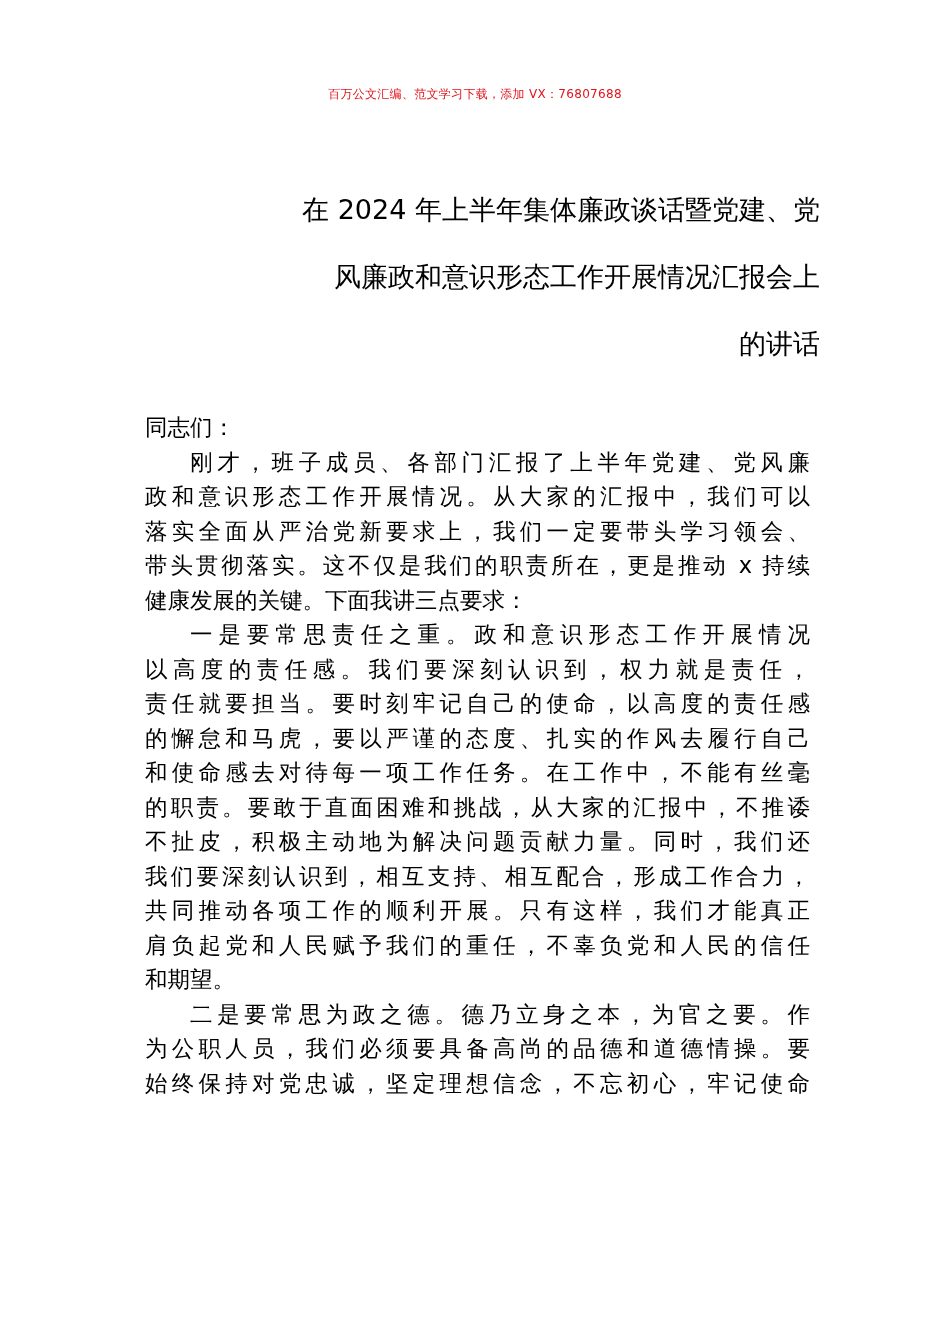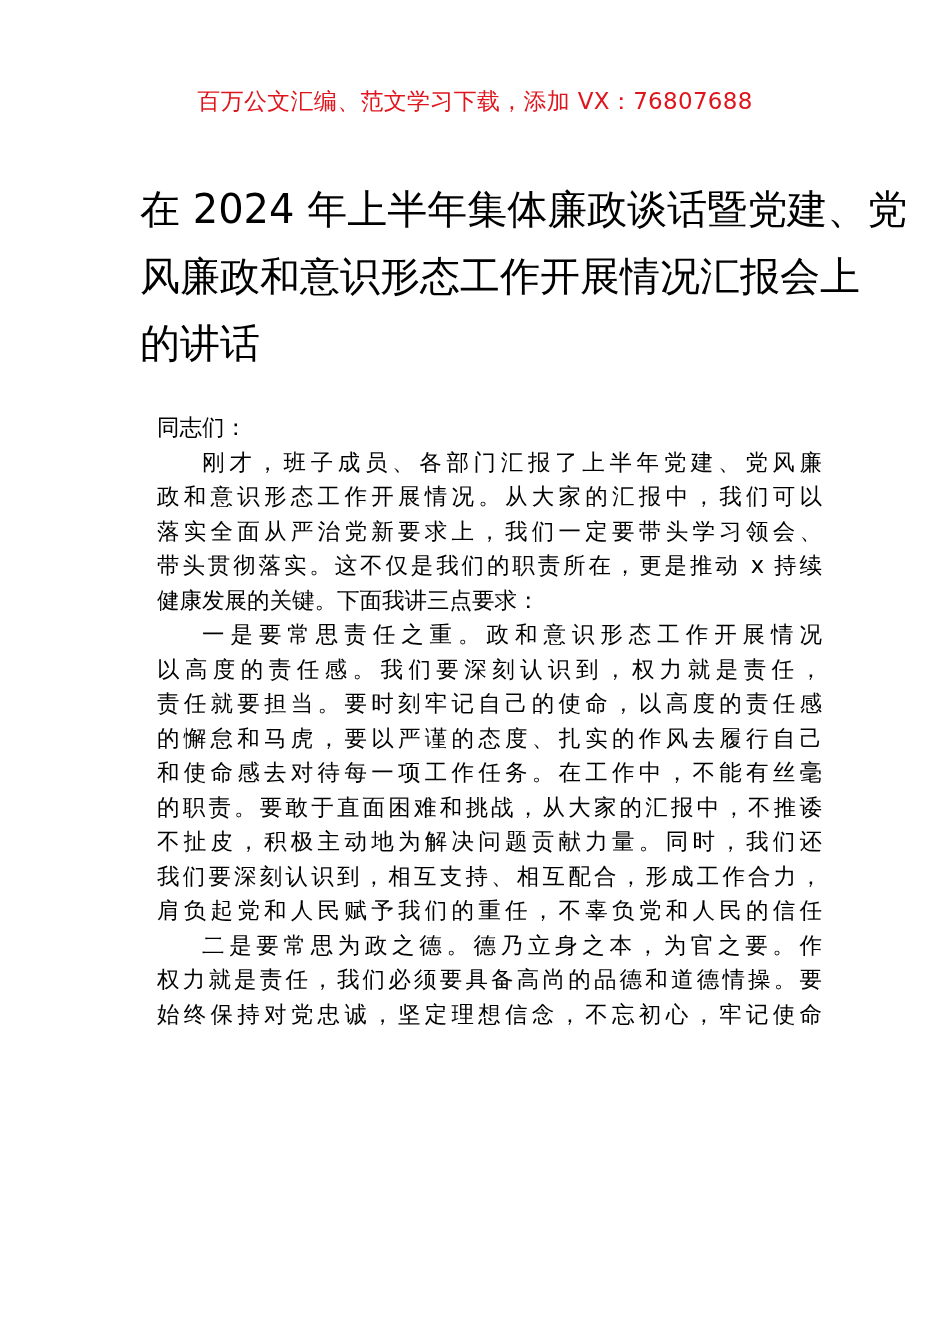--- a/index.html
+++ b/index.html
@@ -1,20 +1,20 @@
 <!DOCTYPE html>
 <html><head>
 <meta charset="utf-8">
 <style>
   html, body { margin: 0; padding: 0; background: #ffffff; }
   body { width: 950px; height: 1344px; position: relative; overflow: hidden; font-family: "DejaVu Sans", sans-serif; color: #000; }
-  .header-note { position: absolute; top: 86px; left: 0; width: 950px; text-align: center; color: #e0141c; font-size: 23px; letter-spacing: 0.3px; }
-  .title { position: absolute; top: 176px; left: 140px; width: 680px; text-align: left; font-size: 40px; line-height: 67px; }
+  .header-note { position: absolute; top: 86px; left: 0; width: 950px; text-align: center; color: #e0141c; font-size: 12px; letter-spacing: 0.3px; }
+  .title { position: absolute; top: 176px; left: 140px; width: 680px; text-align: right; font-size: 27px; line-height: 67px; }
   .title-line { display: block; white-space: nowrap; }
-  .body { position: absolute; top: 410px; left: 145px; width: 665px; font-size: 22.5px; line-height: 34.5px; margin-left: 12px; }
+  .body { position: absolute; top: 410px; left: 145px; width: 665px; font-size: 22.5px; line-height: 34.5px; }
   .line { display: block; white-space: nowrap; text-align: justify; text-align-last: justify; }
   .line.last { text-align-last: left; }
   .indent { padding-left: 45px; }
   .salutation { display: block; }
 </style>
 </head>
 <body>
 
 <div class="header-note">百万公文汇编、范文学习下载，添加 VX：76807688</div>
 
@@ -37,21 +37,23 @@
 
   <div>
     <span class="line indent">一是要常思责任之重。政和意识形态工作开展情况</span>
     <span class="line">以高度的责任感。我们要深刻认识到，权力就是责任，</span>
     <span class="line">责任就要担当。要时刻牢记自己的使命，以高度的责任感</span>
     <span class="line">的懈怠和马虎，要以严谨的态度、扎实的作风去履行自己</span>
     <span class="line">和使命感去对待每一项工作任务。在工作中，不能有丝毫</span>
     <span class="line">的职责。要敢于直面困难和挑战，从大家的汇报中，不推诿</span>
     <span class="line">不扯皮，积极主动地为解决问题贡献力量。同时，我们还</span>
     <span class="line">我们要深刻认识到，相互支持、相互配合，形成工作合力，</span>
+    <span class="line">共同推动各项工作的顺利开展。只有这样，我们才能真正</span>
     <span class="line">肩负起党和人民赋予我们的重任，不辜负党和人民的信任</span>
+    <span class="line last">和期望。</span>
   </div>
 
   <div>
     <span class="line indent">二是要常思为政之德。德乃立身之本，为官之要。作</span>
-    <span class="line">权力就是责任，我们必须要具备高尚的品德和道德情操。要</span>
+    <span class="line">为公职人员，我们必须要具备高尚的品德和道德情操。要</span>
     <span class="line">始终保持对党忠诚，坚定理想信念，不忘初心，牢记使命</span>
   </div>
 </div>
 
 </body></html>

